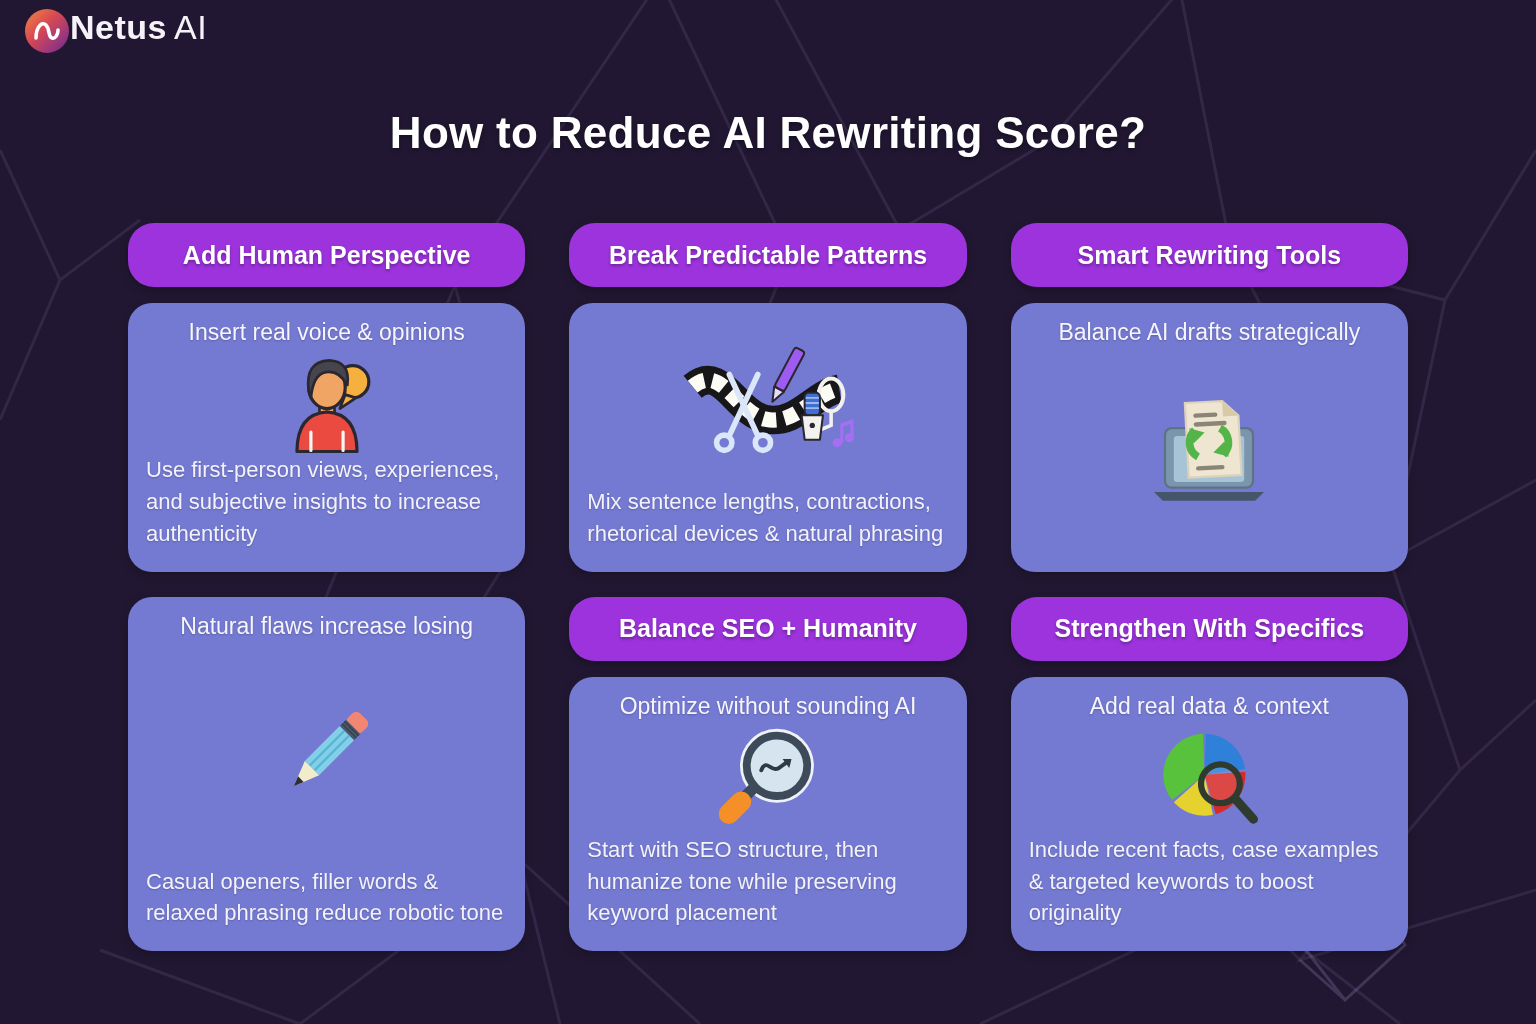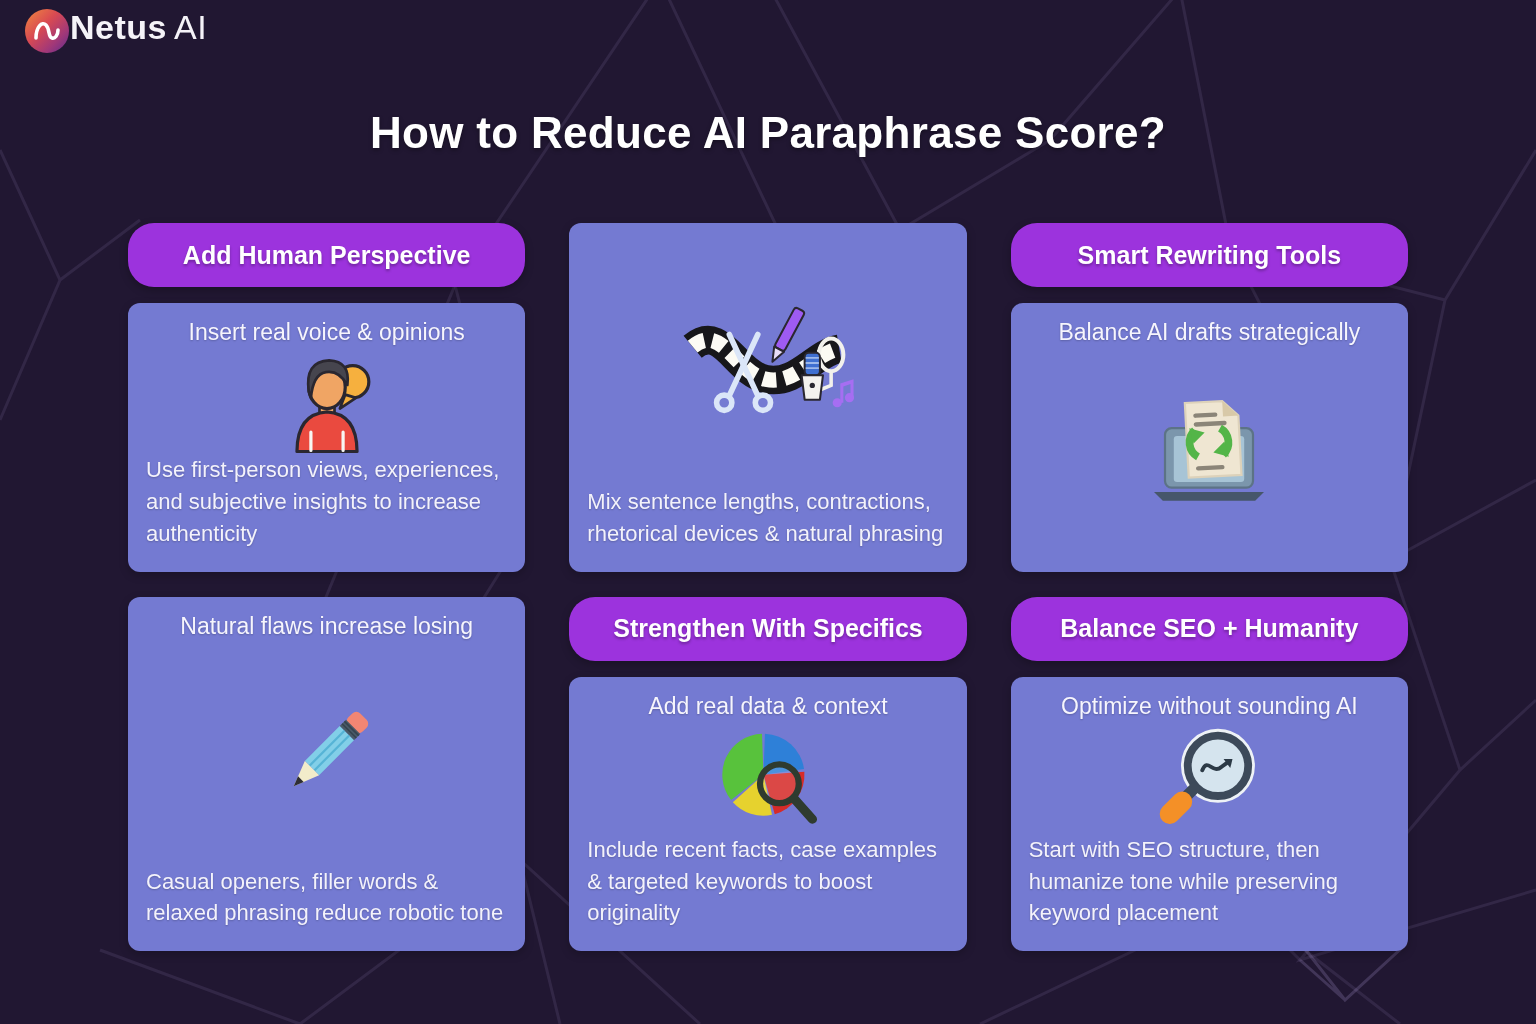--- a/index.html
+++ b/index.html
@@ -38,21 +38,21 @@
     display:flex; align-items:center; justify-content:center;
     margin-bottom:16px;
     box-shadow:0 3px 8px rgba(0,0,0,.25);
   }
   .pill span {
     font-size:25px; font-weight:700; color:#ffffff;
     text-shadow:0 2px 3px rgba(0,0,0,.3); white-space:nowrap;
   }
 
   .card {
-    flex:1; min-height:262px; border-radius:12px; background:#747ad2;
+    flex:1; min-height:262px; border-radius:24px; background:#747ad2;
     display:flex; flex-direction:column; align-items:center;
     justify-content:space-between;
     padding:16px 18px 22px;
     box-shadow:0 3px 10px rgba(0,0,0,.22);
   }
   .subtitle {
     font-size:23px; color:#f6f5fd; text-shadow:0 1px 2px rgba(0,0,0,.22);
     text-align:center;
   }
   .icon { display:flex; align-items:center; justify-content:center; flex:1; }
@@ -91,21 +91,21 @@
         </linearGradient>
       </defs>
       <circle cx="23" cy="23" r="22" fill="url(#lg)"></circle>
       <path d="M12,30 C12,19 18,13 22,17 C26,21 24,29 28,30 C31,31 34,27 34,22" fill="none" stroke="#ffffff" stroke-width="3.6" stroke-linecap="round"></path>
     </svg>
     <div class="logo-text">
       <span class="b">Netus</span><span class="l">AI</span>
     </div>
   </div>
 
-  <h1 class="page-title">How to Reduce AI Paraphrase Score?</h1>
+  <h1 class="page-title">How to Reduce AI Rewriting Score?</h1>
 
   <div class="grid">
 
     <div class="row first">
 
       <div class="col">
         <div class="pill">
           <span>Add Human Perspective</span>
         </div>
         <div class="card">
@@ -119,20 +119,23 @@
               <path d="M38,42 Q34,14 57,13 Q77,14 74,36 Q66,22 54,24 Q42,26 40,48 Z" fill="#46454e" stroke="#2a2730" stroke-width="2.5" stroke-linejoin="round"></path>
               <path d="M27,98 Q27,63 55,61 Q83,63 83,98 Z" fill="#ea4a3f" stroke="#2a2730" stroke-width="3" stroke-linejoin="round"></path>
               <path d="M40,80 L40,97 M70,80 L70,97" stroke="#f8f6f2" stroke-width="3" stroke-linecap="round"></path>
             </svg>
           </div>
           <div class="desc">Use first-person views, experiences, and subjective insights to increase authenticity</div>
         </div>
       </div>
 
       <div class="col">
+        <div class="pill">
+          <span>Break Predictable Patterns</span>
+        </div>
         <div class="card">
           <div class="icon">
             <svg width="210" height="112" viewBox="0 0 180 110">
               <path d="M16,40 C45,16 58,66 88,72 C118,78 136,46 160,42" fill="none" stroke="#17171a" stroke-width="28"></path>
               <path d="M16,40 C45,16 58,66 88,72 C118,78 136,46 160,42" fill="none" stroke="#fcfbf4" stroke-width="15" stroke-dasharray="13 8"></path>
               <g stroke="#dbe6f8" stroke-width="5.5" fill="none" stroke-linecap="round">
                 <path d="M52,28 L80,88"></path>
                 <path d="M80,28 L52,88"></path>
                 <circle cx="47" cy="95" r="7.5"></circle>
                 <circle cx="85" cy="95" r="7.5"></circle>
@@ -205,53 +208,53 @@
                 <path d="M46.5,83 L53.5,83 L50,92 Z" fill="#2e2e34"></path>
               </g>
             </svg>
           </div>
           <div class="desc">Casual openers, filler words &amp; relaxed phrasing reduce robotic tone</div>
         </div>
       </div>
 
       <div class="col">
         <div class="pill">
+          <span>Balance SEO + Humanity</span>
+        </div>
+        <div class="card">
+          <div class="icon" style="order:2">
+            <svg width="124" height="112" viewBox="0 0 100 100">
+              <circle cx="58" cy="40" r="31" fill="none" stroke="#eef2f6" stroke-width="4"></circle>
+              <circle cx="58" cy="40" r="27" fill="#d5e4ee" stroke="#3d4a5a" stroke-width="7"></circle>
+              <path d="M44,44 C49,32 53,48 61,41 L68,36" fill="none" stroke="#2c3a46" stroke-width="3.5" stroke-linecap="round"></path>
+              <path d="M71,34 L63,34 L69,42 Z" fill="#2c3a46"></path>
+              <path d="M37,60 L28,69" stroke="#3d4a5a" stroke-width="10" stroke-linecap="round"></path>
+              <path d="M26,72 L15,83" stroke="#f49027" stroke-width="18" stroke-linecap="round"></path>
+            </svg>
+          </div>
+          <div class="subtitle" style="order:1">Optimize without sounding AI</div>
+          <div class="desc" style="order:3">Start with SEO structure, then humanize tone while preserving keyword placement</div>
+        </div>
+      </div>
+
+      <div class="col">
+        <div class="pill">
           <span>Strengthen With Specifics</span>
         </div>
         <div class="card">
           <div class="icon" style="order:2">
             <svg width="122" height="114" viewBox="0 0 100 100">
               <path d="M46,48 L81.6,43 A36,36 0 0 0 47.3,12 Z" fill="#2e80d8"></path>
               <path d="M46,48 L44.7,12 A36,36 0 0 0 17.6,70.2 Z" fill="#58c23c"></path>
               <path d="M46,48 L19.2,72.1 A36,36 0 0 0 53.5,83.2 Z" fill="#e6d22e"></path>
               <path d="M46,48 L55.9,82.6 A36,36 0 0 0 81.9,45.5 Z" fill="#d62b28"></path>
               <circle cx="60" cy="56" r="17" fill="#ffffff" fill-opacity="0.14" stroke="#2f3b2f" stroke-width="5.5"></circle>
               <path d="M73,69 L89,87" stroke="#2f3b2f" stroke-width="8" stroke-linecap="round"></path>
             </svg>
           </div>
           <div class="subtitle" style="order:1">Add real data &amp; context</div>
           <div class="desc" style="order:3">Include recent facts, case examples &amp; targeted keywords to boost originality</div>
         </div>
       </div>
-
-      <div class="col">
-        <div class="pill">
-          <span>Balance SEO + Humanity</span>
-        </div>
-        <div class="card">
-          <div class="icon" style="order:2">
-            <svg width="124" height="112" viewBox="0 0 100 100">
-              <circle cx="58" cy="40" r="31" fill="none" stroke="#eef2f6" stroke-width="4"></circle>
-              <circle cx="58" cy="40" r="27" fill="#d5e4ee" stroke="#3d4a5a" stroke-width="7"></circle>
-              <path d="M44,44 C49,32 53,48 61,41 L68,36" fill="none" stroke="#2c3a46" stroke-width="3.5" stroke-linecap="round"></path>
-              <path d="M71,34 L63,34 L69,42 Z" fill="#2c3a46"></path>
-              <path d="M37,60 L28,69" stroke="#3d4a5a" stroke-width="10" stroke-linecap="round"></path>
-              <path d="M26,72 L15,83" stroke="#f49027" stroke-width="18" stroke-linecap="round"></path>
-            </svg>
-          </div>
-          <div class="subtitle" style="order:1">Optimize without sounding AI</div>
-          <div class="desc" style="order:3">Start with SEO structure, then humanize tone while preserving keyword placement</div>
-        </div>
-      </div>
     </div>
   </div>
 
 </div>
 
 </body></html>

